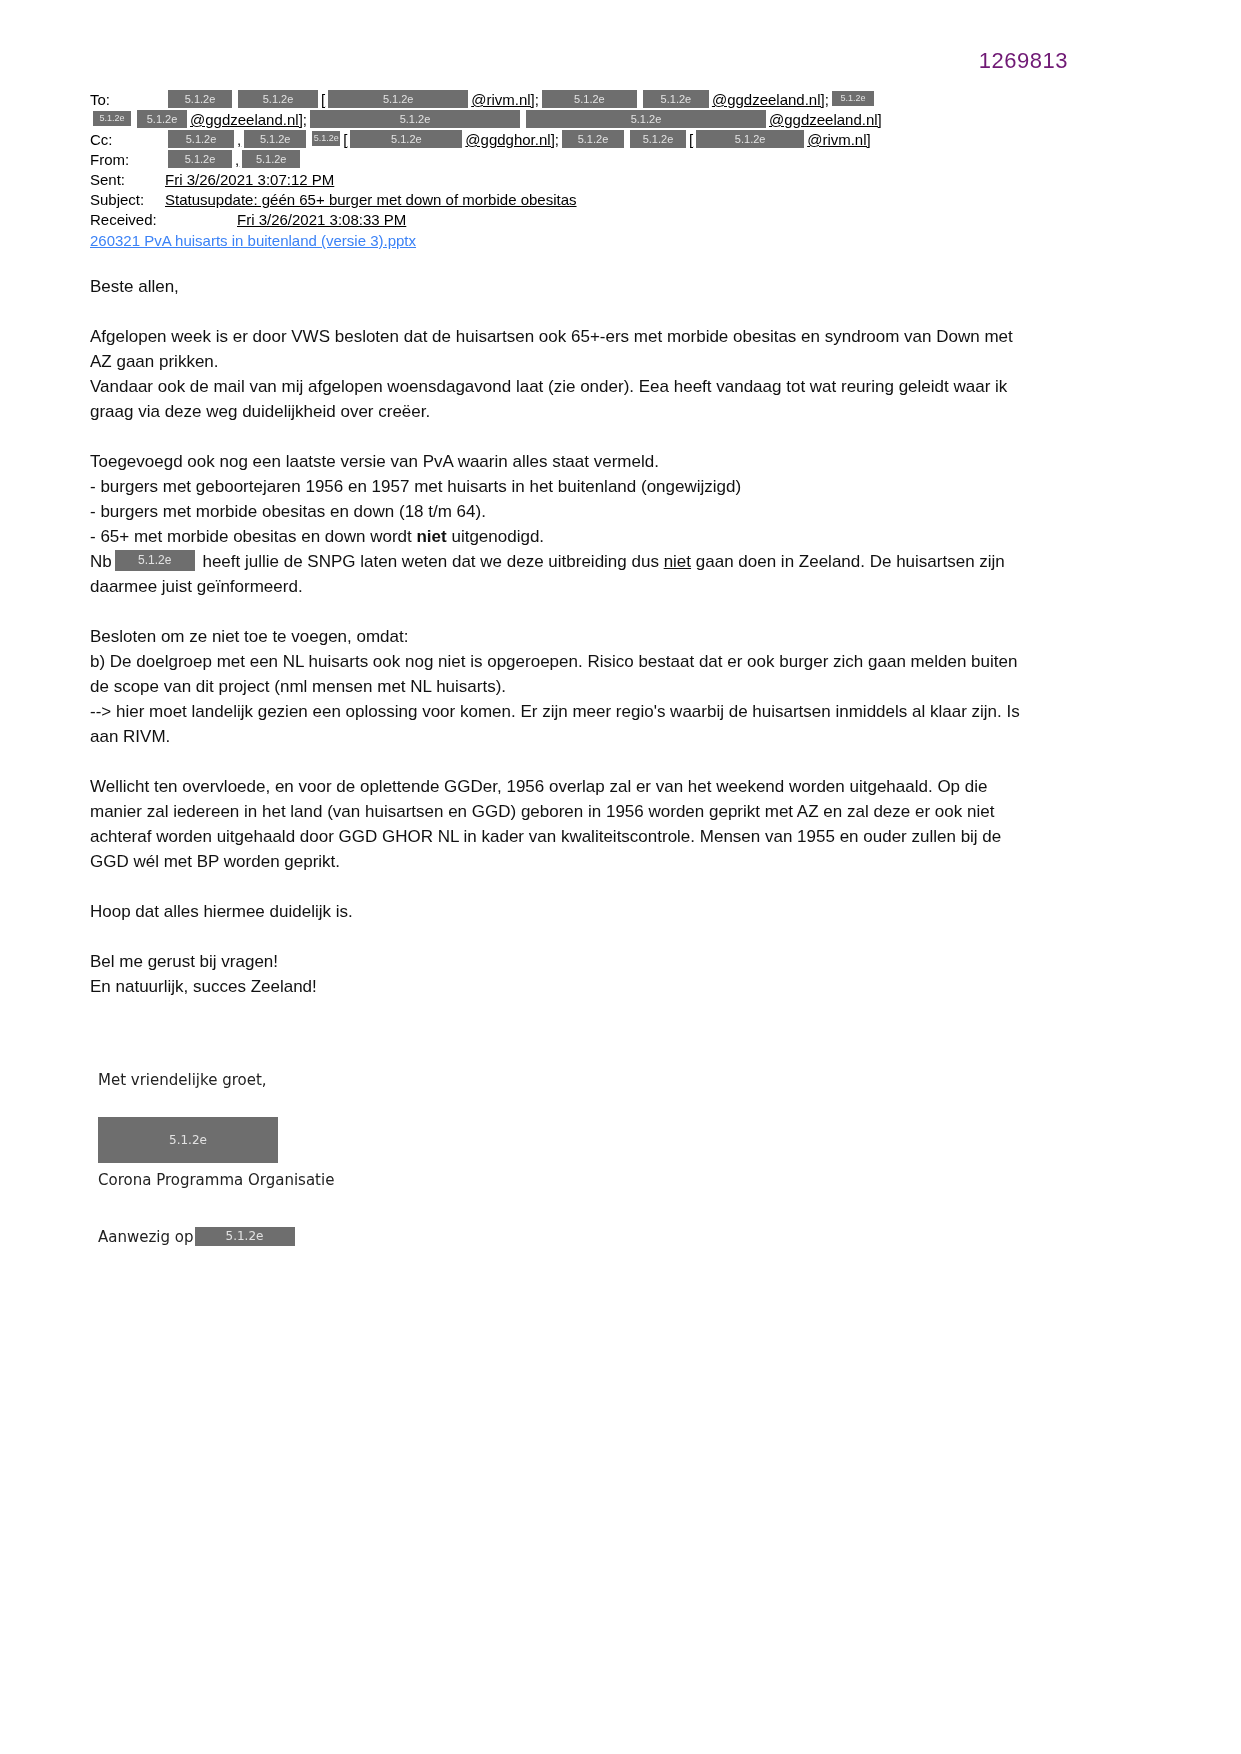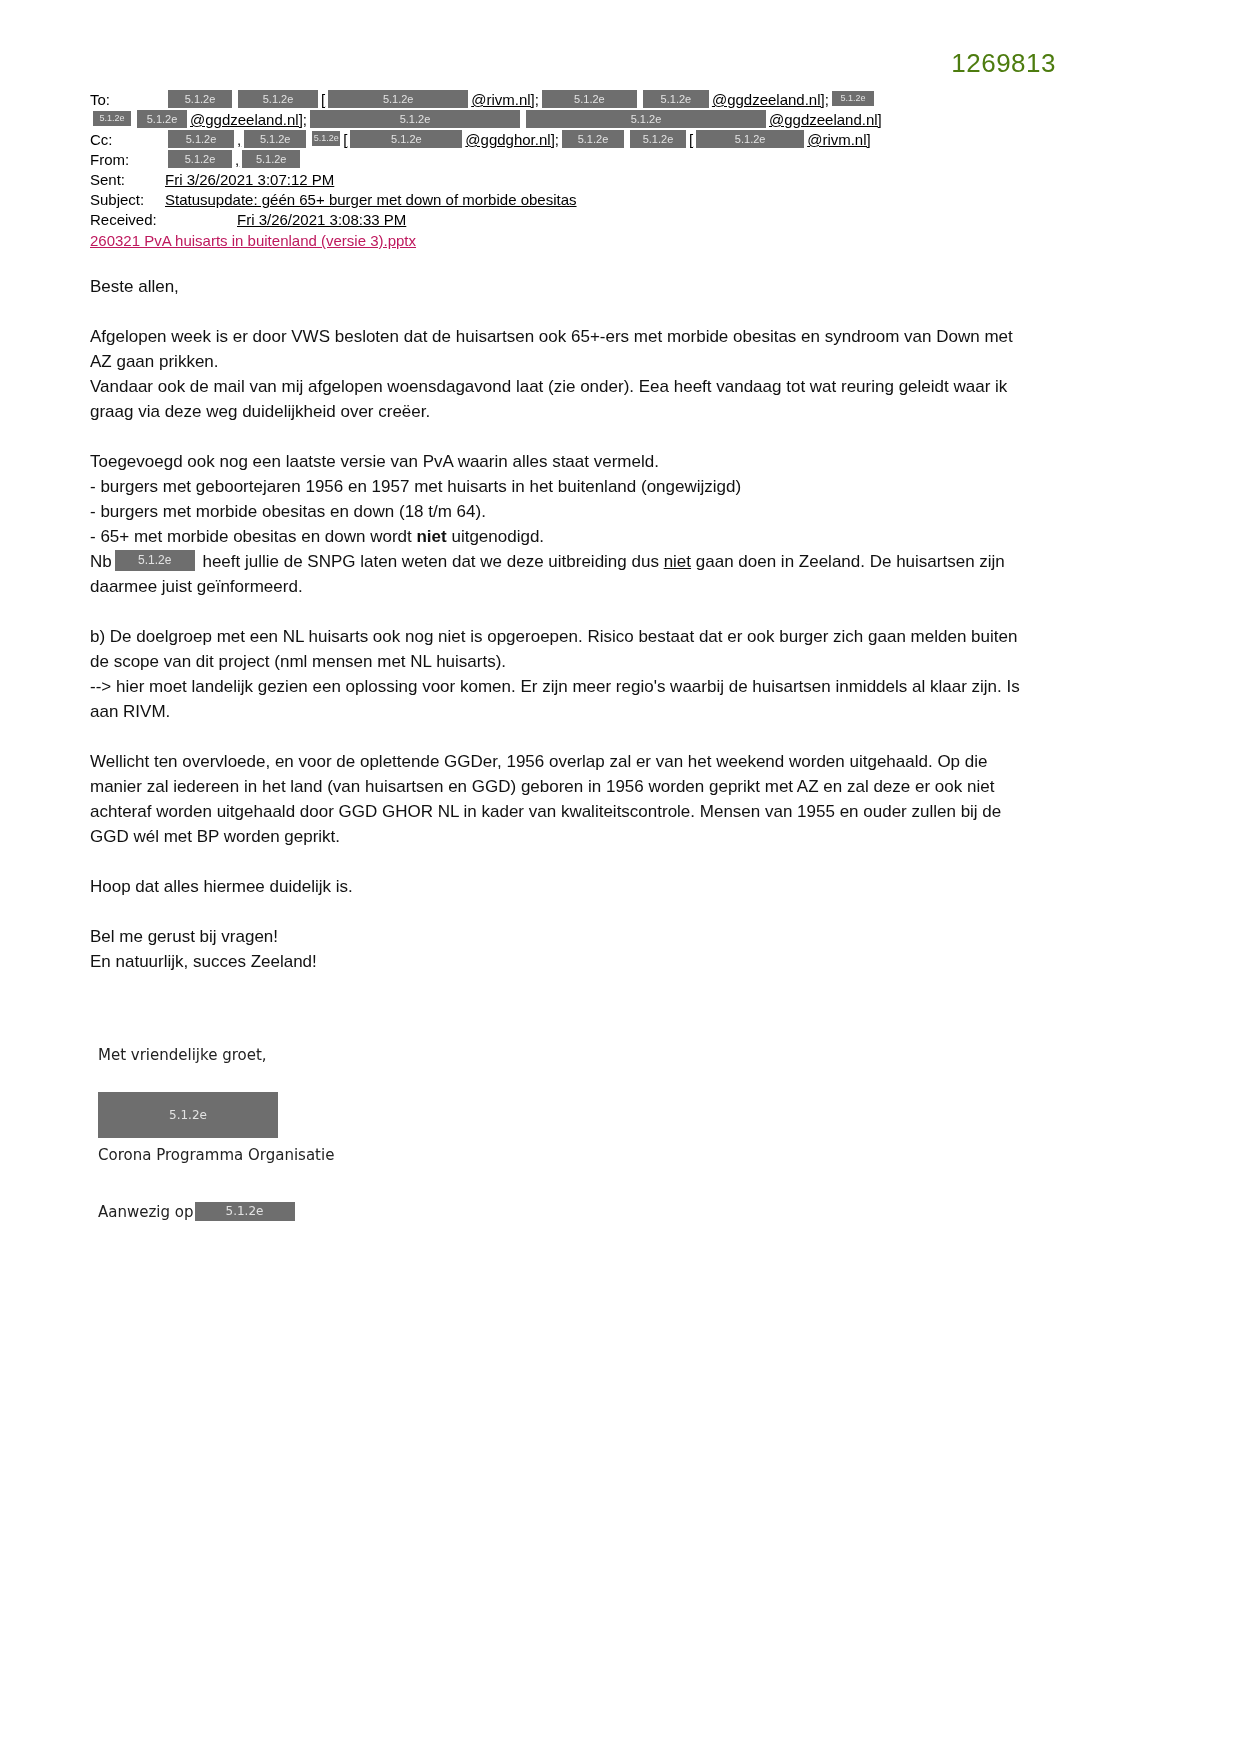--- a/index.html
+++ b/index.html
@@ -7,42 +7,42 @@
     position:relative;
     width:1241px; min-height:1754px;
     margin:0 auto;
     background:#ffffff;
     font-family:"Liberation Sans", sans-serif;
     color:#1a1a1a;
     box-sizing:border-box;
     padding:90px 100px 60px 90px;
   }
   .doc-number {
-    position:absolute; top:48px; right:185px;
-    font-size:26px; letter-spacing:0.5px; color:#4d7c0f;
+    position:absolute; top:48px; right:173px;
+    font-size:22px; letter-spacing:0.5px; color:#701a75;
   }
   
   .email-header { font-size:15px; line-height:20px; color:#000; }
   .hrow { display:flex; align-items:flex-start; }
   .hlabel { width:75px; flex-shrink:0; font-weight:normal; }
   .hval { flex:1;text-decoration:underline; }
   .hline { white-space:nowrap; }
   .hline.outdent { margin-left:-75px; }
   .redact {
     display:inline-block;
     background:#6e6e6e; color:#e3e3e3;
     font-size:11px; height:18px; line-height:18px;
     text-align:center; margin:0 3px; vertical-align:-3px;
     overflow:hidden;
   }
   .redact.small { font-size:9px; height:15px; line-height:15px; vertical-align:-1px; }
   .redact.body-box { height:21px; line-height:21px; font-size:12px; vertical-align:-4px; }
   .attachment {
     display:inline-block; margin-top:2px;
-    font-size:15px; color:#be185d; text-decoration:underline;
+    font-size:15px; color:#3b82f6; text-decoration:underline;
   }
   
   .email-body { width:940px; margin-top:24px; font-size:17px; line-height:25px; color:#111; }
   .email-body p { margin:0; }
   .email-body p.blank { height:25px; }
   .b-bold { font-weight:bold; }
   .b-underline { text-decoration:underline; }
   
   .signature { margin-top:72px; font-family:"DejaVu Sans", sans-serif; font-size:15px; color:#222; padding-left:8px; }
   .sig-greeting { margin-bottom:28px; }
@@ -109,20 +109,21 @@
       <p class="blank">&nbsp;</p>
       <p><span>Afgelopen week is er door VWS besloten dat de huisartsen ook 65+-ers met morbide obesitas en syndroom van Down met AZ gaan prikken.</span></p>
       <p><span>Vandaar ook de mail van mij afgelopen woensdagavond laat (zie onder). Eea heeft vandaag tot wat reuring geleidt waar ik graag via deze weg duidelijkheid over creëer.</span></p>
       <p class="blank">&nbsp;</p>
       <p><span>Toegevoegd ook nog een laatste versie van PvA waarin alles staat vermeld.</span></p>
       <p><span>- burgers met geboortejaren 1956 en 1957 met huisarts in het buitenland (ongewijzigd)</span></p>
       <p><span>- burgers met morbide obesitas en down (18 t/m 64).</span></p>
       <p><span>- 65+ met morbide obesitas en down wordt </span><span class="b-bold">niet</span><span> uitgenodigd.</span></p>
       <p><span>Nb</span><span class="redact body-box" style="width: 80px;">5.1.2e</span><span> heeft jullie de SNPG laten weten dat we deze uitbreiding dus </span><span class="b-underline">niet</span><span> gaan doen in Zeeland. De huisartsen zijn daarmee juist geïnformeerd.</span></p>
       <p class="blank">&nbsp;</p>
+      <p><span>Besloten om ze niet toe te voegen, omdat:</span></p>
       <p><span>b) De doelgroep met een NL huisarts ook nog niet is opgeroepen. Risico bestaat dat er ook burger zich gaan melden buiten de scope van dit project (nml mensen met NL huisarts).</span></p>
       <p><span>--&gt; hier moet landelijk gezien een oplossing voor komen. Er zijn meer regio's waarbij de huisartsen inmiddels al klaar zijn. Is aan RIVM.</span></p>
       <p class="blank">&nbsp;</p>
       <p><span>Wellicht ten overvloede, en voor de oplettende GGDer, 1956 overlap zal er van het weekend worden uitgehaald. Op die manier zal iedereen in het land (van huisartsen en GGD) geboren in 1956 worden geprikt met AZ en zal deze er ook niet achteraf worden uitgehaald door GGD GHOR NL in kader van kwaliteitscontrole. Mensen van 1955 en ouder zullen bij de GGD wél met BP worden geprikt.</span></p>
       <p class="blank">&nbsp;</p>
       <p><span>Hoop dat alles hiermee duidelijk is.</span></p>
       <p class="blank">&nbsp;</p>
       <p><span>Bel me gerust bij vragen!</span></p>
       <p><span>En natuurlijk, succes Zeeland!</span></p>
     </div>

